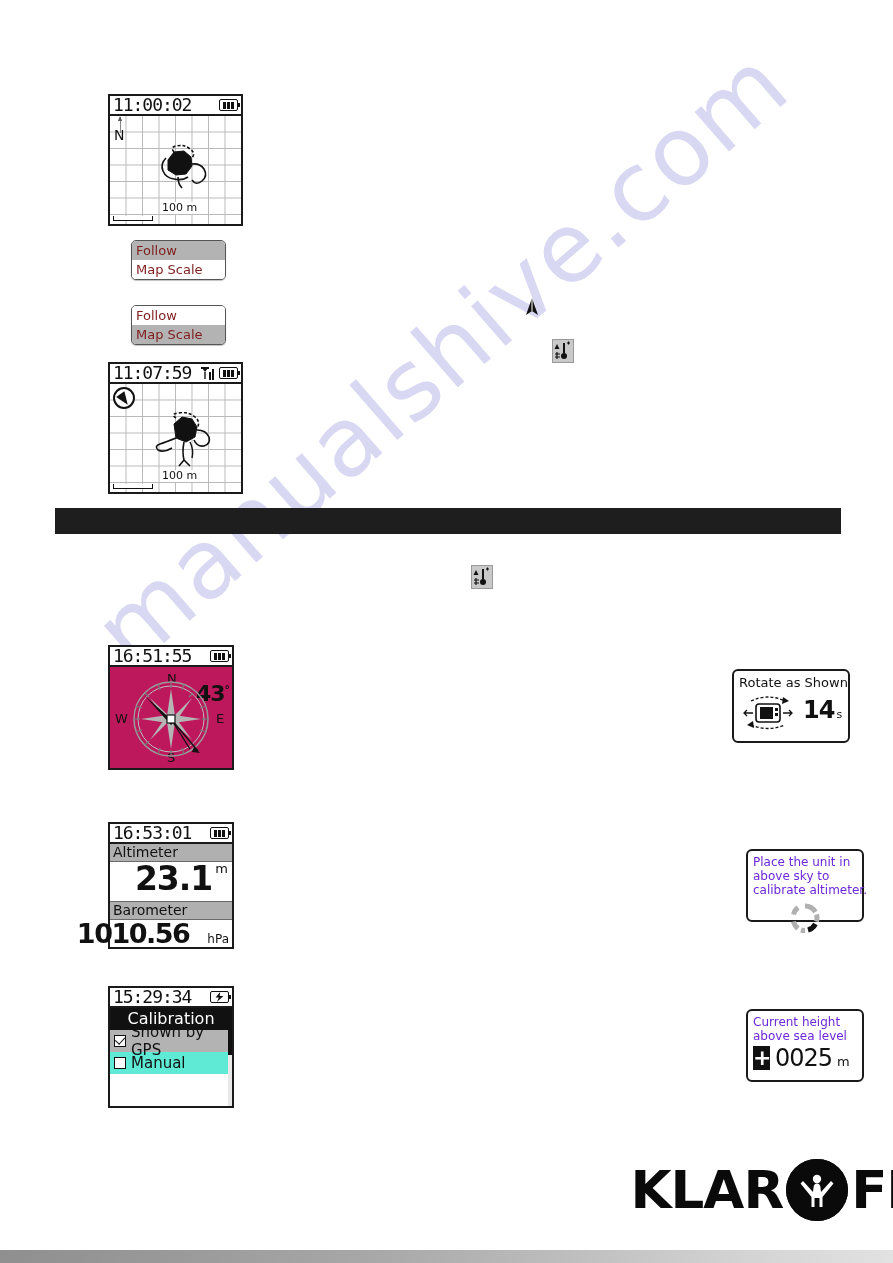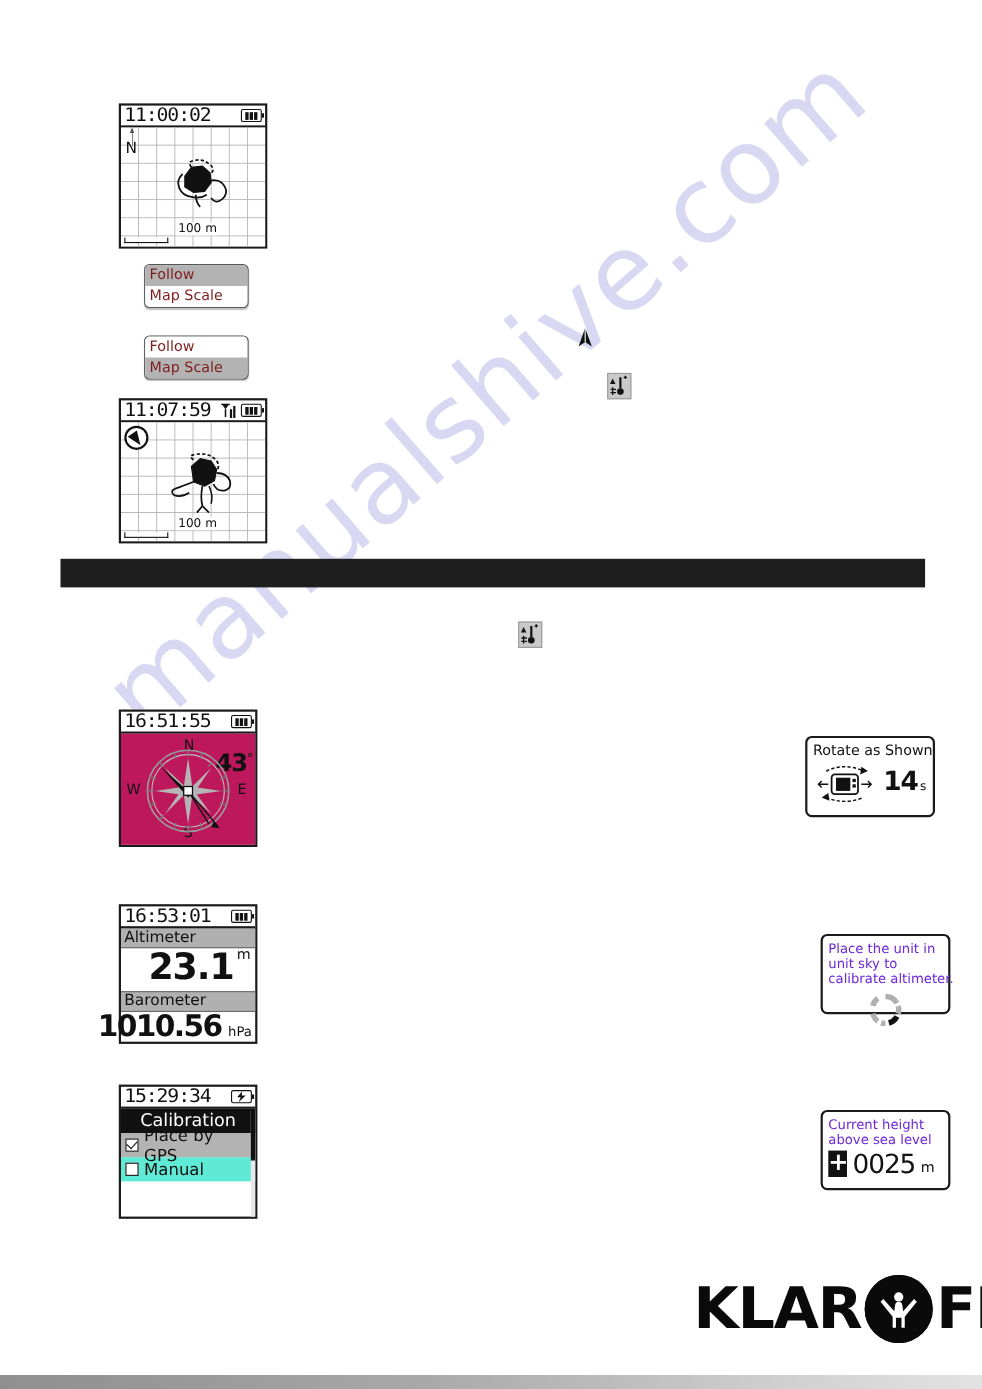--- a/index.html
+++ b/index.html
@@ -332,21 +332,21 @@
     font-family: "DejaVu Sans", sans-serif;
     font-size: 27px;
     line-height: 27px;
     font-weight: 700;
     letter-spacing: -1.5px;
   }
   .baro-unit {
     font-family: "DejaVu Sans", sans-serif;
     font-size: 12px;
     line-height: 12px;
-    margin-left: 6px;
+    margin-left: 18px;
   }
 
   
   .cal-title {
     background: #111;
     color: #fff;
     text-align: center;
     font-family: "DejaVu Sans", sans-serif;
     font-size: 16px;
     line-height: 22px;
@@ -761,21 +761,21 @@
   </div>
   <div class="alti-label" style="border-top:1px solid #6a6a6a;">Barometer</div>
   <div class="baro-value-row">
     <span class="baro-value">1010.56</span>
     <span class="baro-unit">hPa</span>
   </div>
 </div>
 
 <div class="popup" style="left:746px; top:849px; width:118px; height:73px;">
   <div class="popup-line">Place the unit in</div>
-  <div class="popup-line">unit sky to</div>
+  <div class="popup-line">above sky to</div>
   <div class="popup-line">calibrate altimeter.</div>
   <div class="spinner">
     <svg width="30" height="30" viewBox="0 0 30 30">
       <g stroke="#b0b0b0" stroke-width="5" fill="none" stroke-linecap="butt">
         <path d="M15 3 A12 12 0 0 1 25.4 9"></path>
         <path d="M26.5 11.5 A12 12 0 0 1 26.5 18.5"></path>
         <path d="M3.5 11.5 A12 12 0 0 1 8 4.5"></path>
         <path d="M3.5 18.5 A12 12 0 0 0 8 25.5"></path>
         <path d="M11 27 A12 12 0 0 0 15 27.5"></path>
       </g>
@@ -787,21 +787,21 @@
 <div class="lcd" style="left:108px; top:986px; width:126px; height:122px;">
   <div class="lcd-statusbar">
     <span class="lcd-time">15:29:34</span>
     <span class="statusbar-right">
       <span class="battery charging"></span>
     </span>
   </div>
   <div class="cal-title">Calibration</div>
   <div class="cal-row selected">
     <span class="cbox checked"></span>
-    <span>Place by GPS</span>
+    <span>Shown by GPS</span>
   </div>
   <div class="cal-row">
     <span class="cbox"></span>
     <span>Manual</span>
   </div>
   <div class="cal-scroll">
       <i></i>
     </div>
 </div>
 

